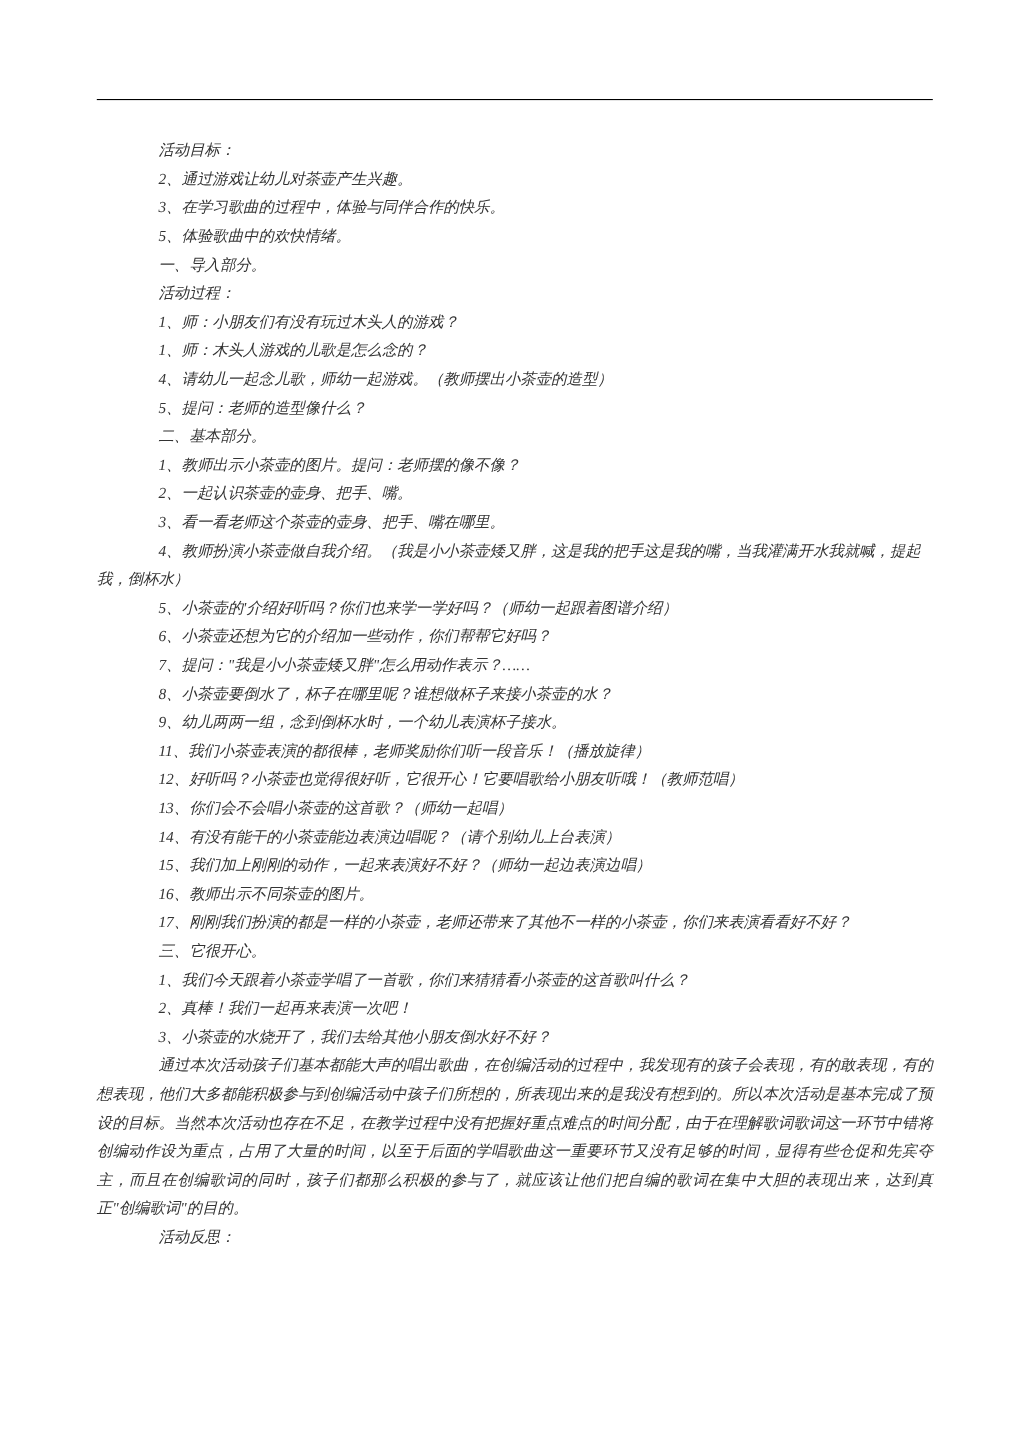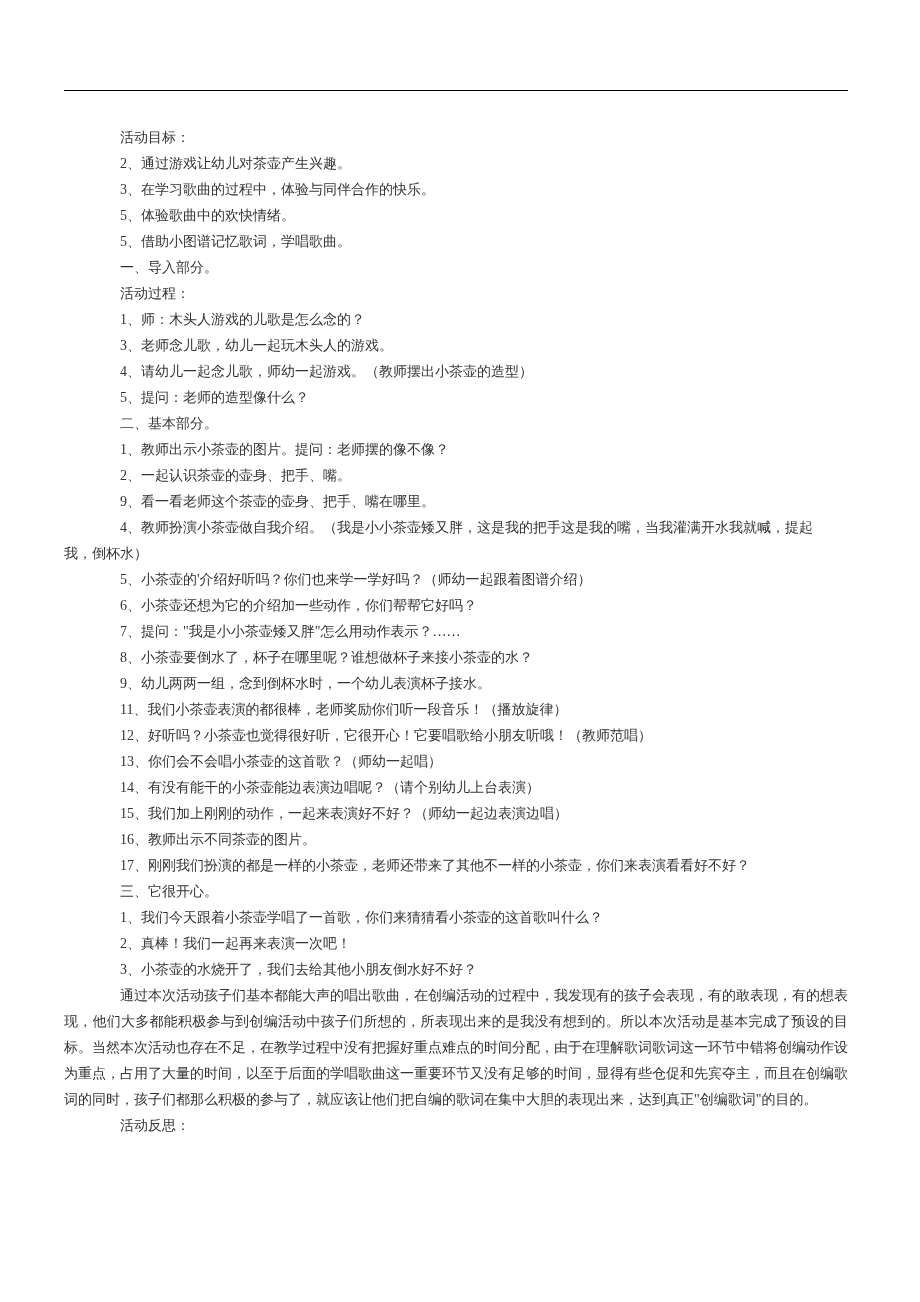--- a/index.html
+++ b/index.html
@@ -3,21 +3,22 @@
 <meta charset="utf-8">
 <style>
   body {
     margin: 0;
     padding: 0;
     background: #fff;
     font-family: "SimSun", "宋体", serif;
     width: 920px;
   }
   .page {
-    padding: 90px 72px 60px 64px;
+    padding: 90px 72px 60px 88px;
+    font-style: italic;
   }
   .rule {
     border-top: 1px solid #000;
     margin-bottom: 34px;
   }
   .line {
     font-size: 14px;
     line-height: 26px;
     color: #333;
     white-space: pre-wrap;
@@ -28,34 +29,33 @@
 </head>
 <body>
 
 <div class="page">
   <div class="rule"></div>
 
   <div class="line indent1">活动目标：</div>
   <div class="line indent1">2、通过游戏让幼儿对茶壶产生兴趣。</div>
   <div class="line indent1">3、在学习歌曲的过程中，体验与同伴合作的快乐。</div>
   <div class="line indent1">5、体验歌曲中的欢快情绪。</div>
-  <div class="line indent1">5、借助小图谱记忆歌词，学唱歌曲。</div>
 
   <div class="line indent1">一、导入部分。</div>
 
   <div class="line indent1">活动过程：</div>
+  <div class="line indent1">1、师：小朋友们有没有玩过木头人的游戏？</div>
   <div class="line indent1">1、师：木头人游戏的儿歌是怎么念的？</div>
-  <div class="line indent1">3、老师念儿歌，幼儿一起玩木头人的游戏。</div>
   <div class="line indent1">4、请幼儿一起念儿歌，师幼一起游戏。（教师摆出小茶壶的造型）</div>
   <div class="line indent1">5、提问：老师的造型像什么？</div>
 
   <div class="line indent1">二、基本部分。</div>
   <div class="line indent1">1、教师出示小茶壶的图片。提问：老师摆的像不像？</div>
   <div class="line indent1">2、一起认识茶壶的壶身、把手、嘴。</div>
-  <div class="line indent1">9、看一看老师这个茶壶的壶身、把手、嘴在哪里。</div>
+  <div class="line indent1">3、看一看老师这个茶壶的壶身、把手、嘴在哪里。</div>
 
   <div class="line indent1">4、教师扮演小茶壶做自我介绍。（我是小小茶壶矮又胖，这是我的把手这是我的嘴，当我灌满开水我就喊，提起</div>
   <div class="line nowrap-start">我，倒杯水）</div>
 
   <div class="line indent1">5、小茶壶的'介绍好听吗？你们也来学一学好吗？（师幼一起跟着图谱介绍）</div>
   <div class="line indent1">6、小茶壶还想为它的介绍加一些动作，你们帮帮它好吗？</div>
   <div class="line indent1">7、提问："我是小小茶壶矮又胖"怎么用动作表示？……</div>
   <div class="line indent1">8、小茶壶要倒水了，杯子在哪里呢？谁想做杯子来接小茶壶的水？</div>
   <div class="line indent1">9、幼儿两两一组，念到倒杯水时，一个幼儿表演杯子接水。</div>
   <div class="line indent1">11、我们小茶壶表演的都很棒，老师奖励你们听一段音乐！（播放旋律）</div>

